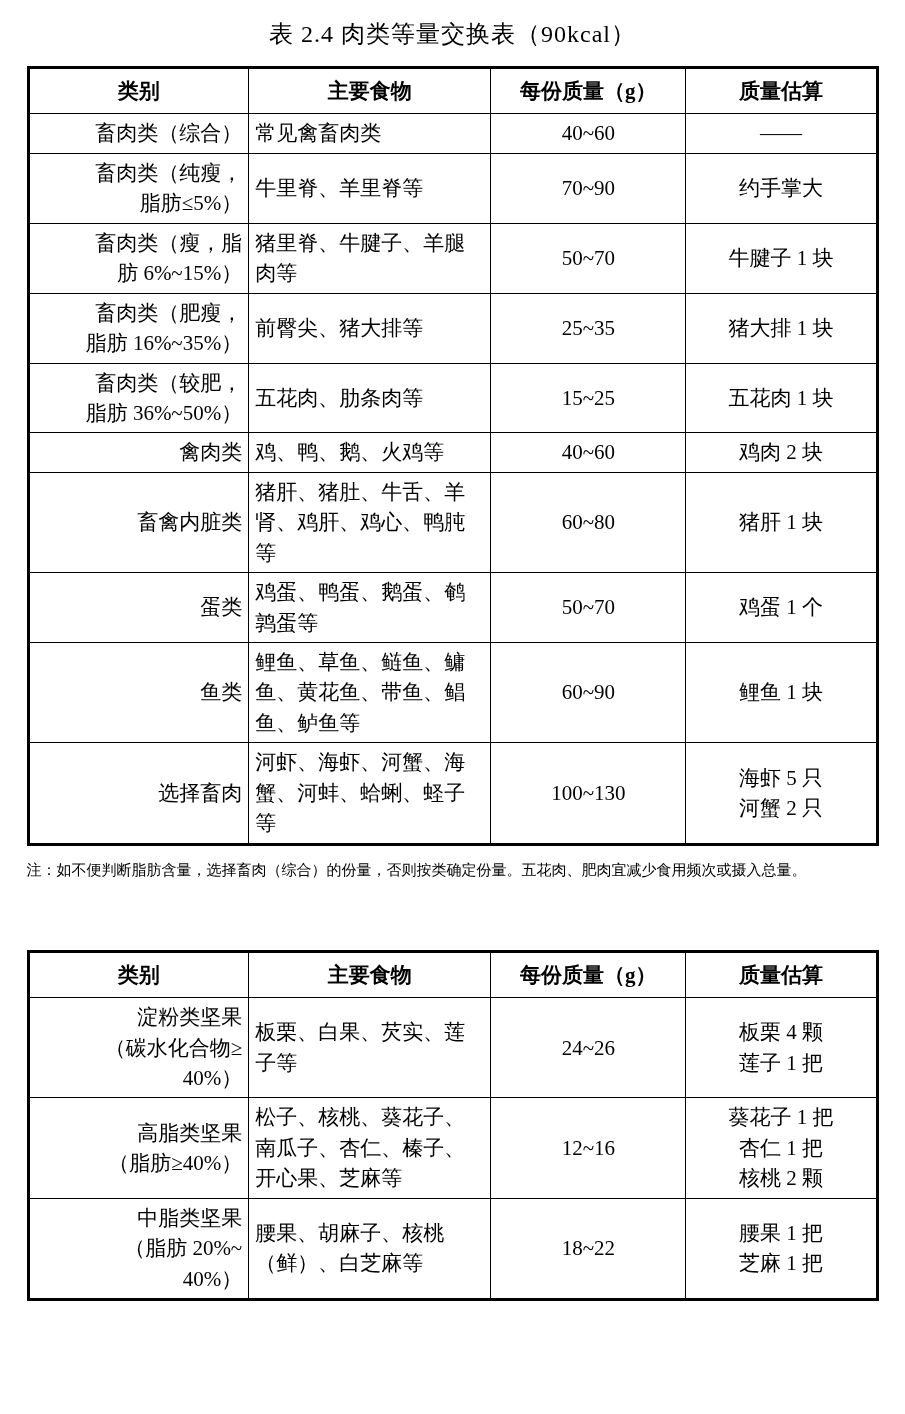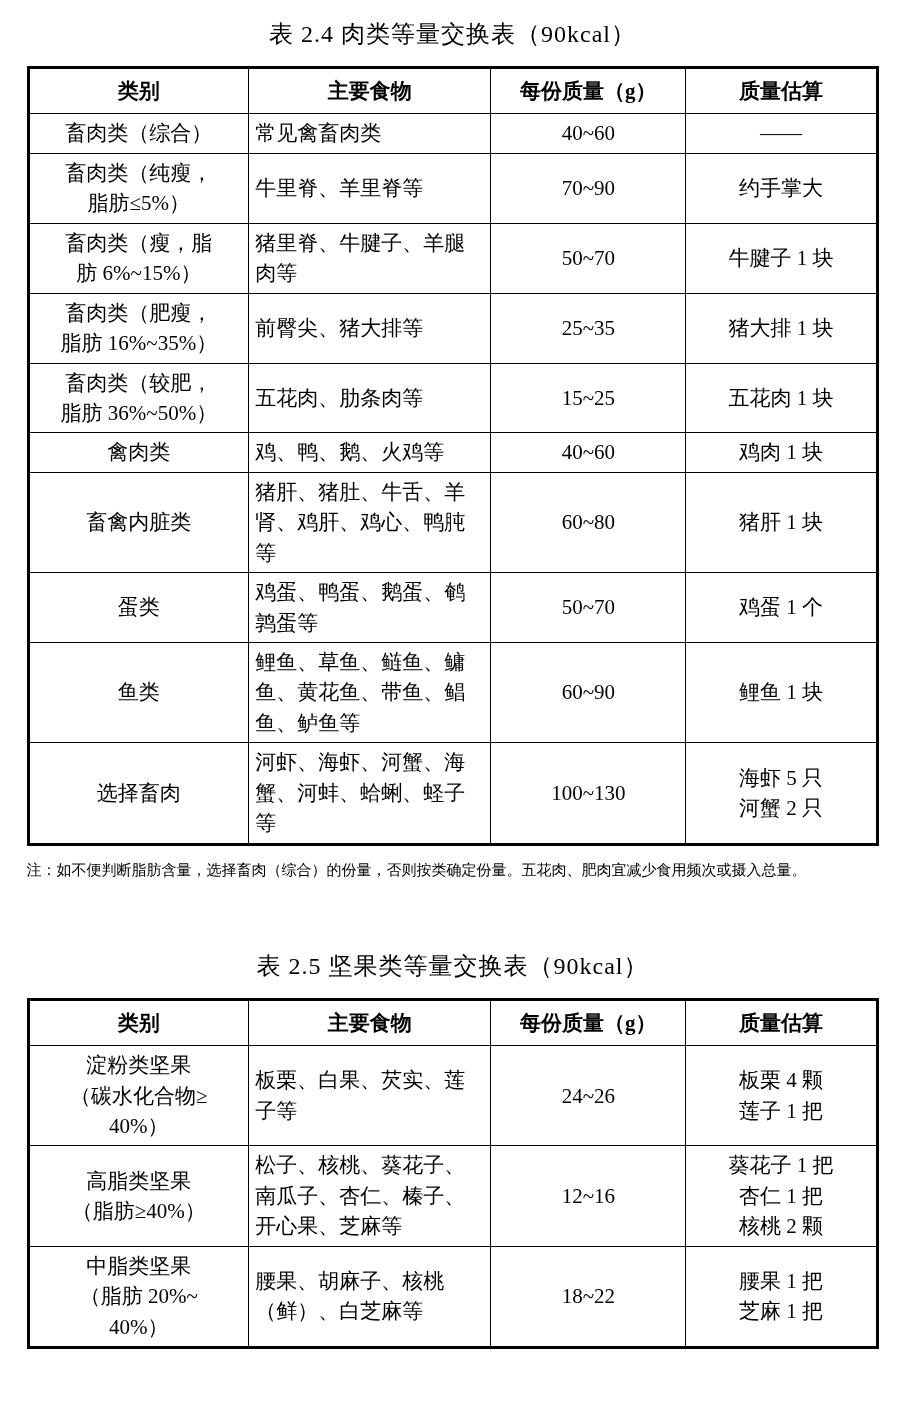--- a/index.html
+++ b/index.html
@@ -41,21 +41,21 @@
     box-sizing: border-box;
     word-break: break-all;
   }
   table.exchange-table th {
     font-weight: bold;
     text-align: center;
     padding: 7px 4px;
     white-space: nowrap;
     margin-left: 18px;
   }
-  .col-category { width: 26%;   text-align: center; }
+  .col-category { width: 26%;   text-align: right; }
   .col-foods    { width: 28.5%; text-align: left; padding-left: 10px; }
   .col-weight   { width: 23%;   text-align: center; }
   .col-estimate { width: 22.5%; text-align: center; }
   .note {
     width: 852px;
     margin: 12px auto 0 auto;
     font-size: 15px;
     line-height: 1.6;
     text-align: justify;
   }
@@ -112,21 +112,21 @@
             <td class="col-category">畜肉类（较肥，
 脂肪 36%~50%）</td>
             <td class="col-foods">五花肉、肋条肉等</td>
             <td class="col-weight">15~25</td>
             <td class="col-estimate">五花肉 1 块</td>
           </tr>
           <tr>
             <td class="col-category">禽肉类</td>
             <td class="col-foods">鸡、鸭、鹅、火鸡等</td>
             <td class="col-weight">40~60</td>
-            <td class="col-estimate">鸡肉 1 块</td>
+            <td class="col-estimate">鸡肉 2 块</td>
           </tr>
           <tr>
             <td class="col-category">畜禽内脏类</td>
             <td class="col-foods">猪肝、猪肚、牛舌、羊
 肾、鸡肝、鸡心、鸭肫
 等</td>
             <td class="col-weight">60~80</td>
             <td class="col-estimate">猪肝 1 块</td>
           </tr>
           <tr>
@@ -152,21 +152,20 @@
             <td class="col-weight">100~130</td>
             <td class="col-estimate">海虾 5 只
 河蟹 2 只</td>
           </tr>
         </tbody>
       </table>
     <p class="note">注：如不便判断脂肪含量，选择畜肉（综合）的份量，否则按类确定份量。五花肉、肥肉宜减少食用频次或摄入总量。</p>
   </div>
 
   <div class="section section-second">
-    <div class="table-title">表 2.5 坚果类等量交换表（90kcal）</div>
     <table class="exchange-table">
         <thead>
           <tr>
             <th class="col-category">类别</th>
             <th class="col-foods">主要食物</th>
             <th class="col-weight">每份质量（g）</th>
             <th class="col-estimate">质量估算</th>
           </tr>
         </thead>
         <tbody>

